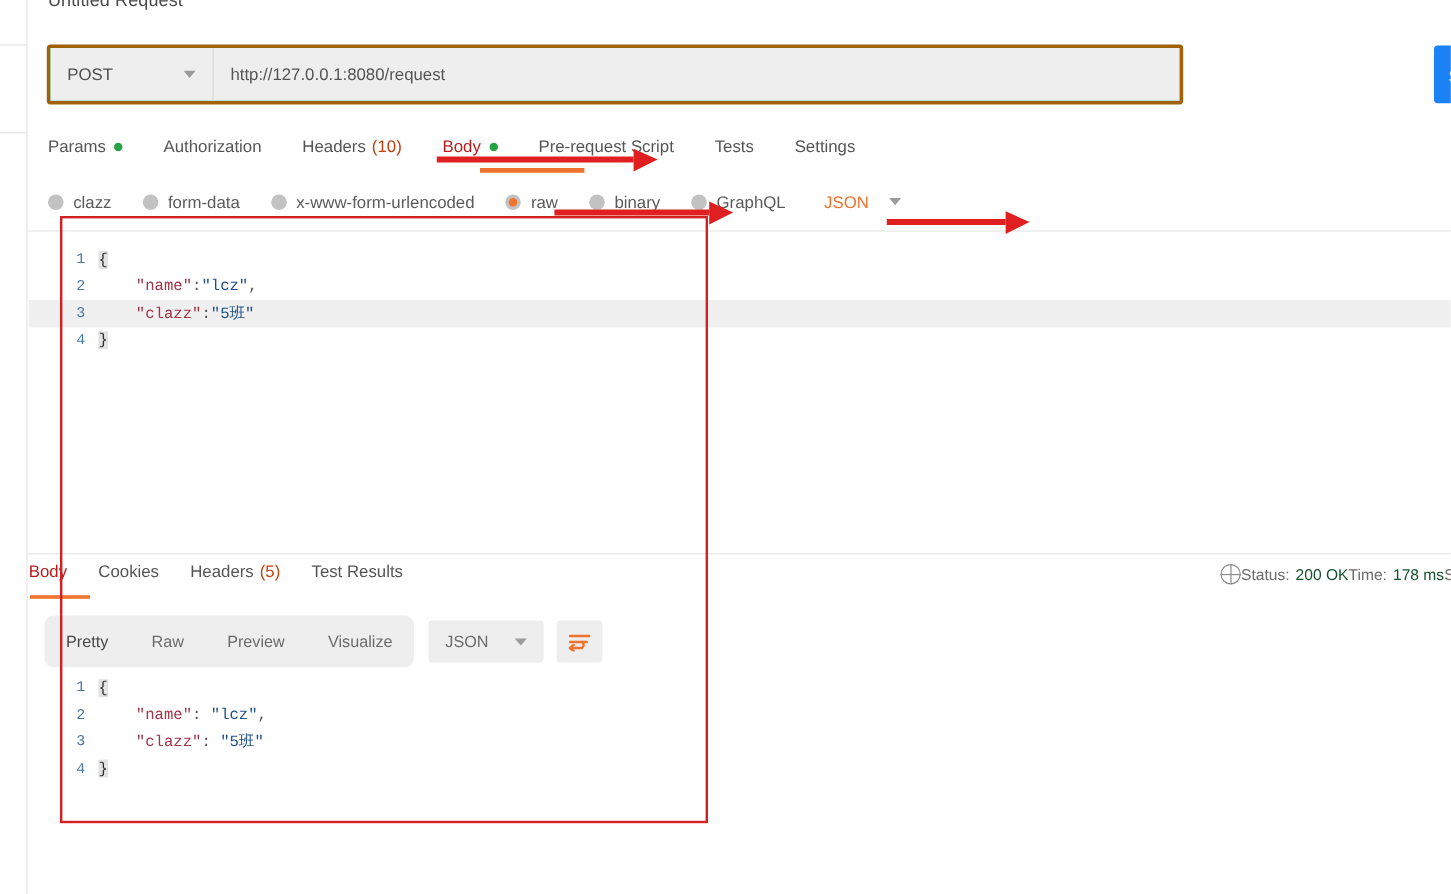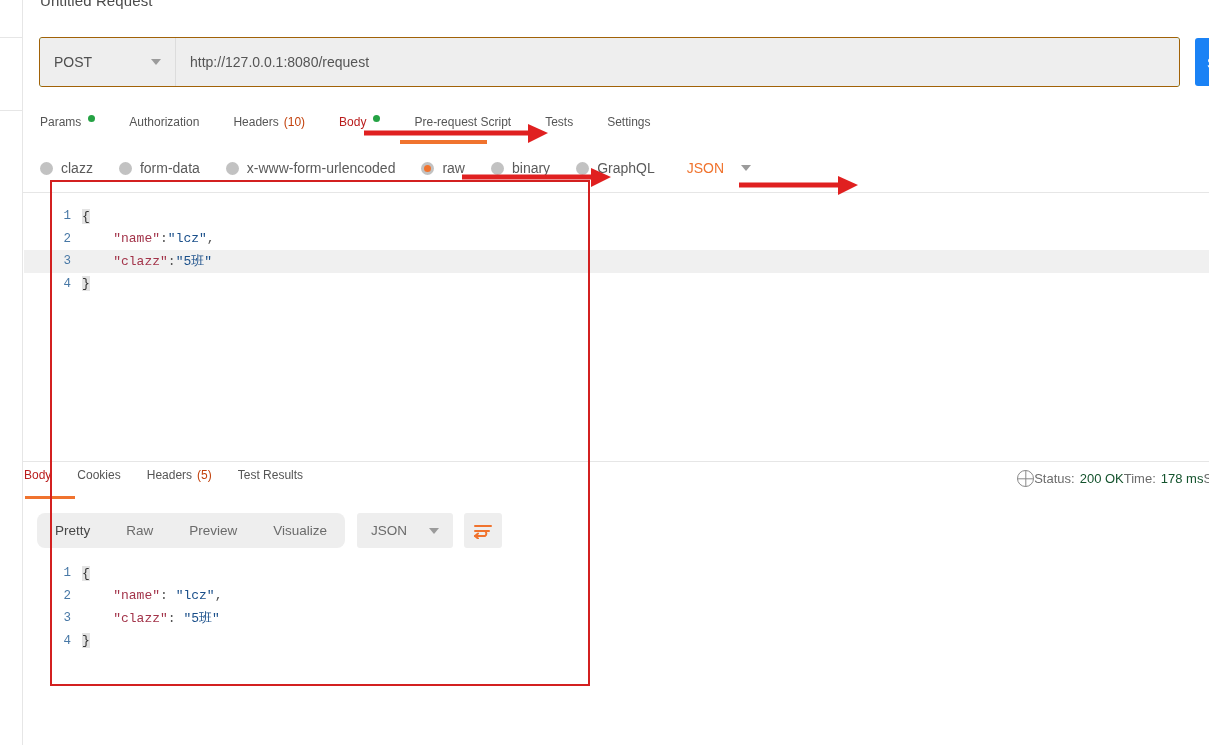--- a/index.html
+++ b/index.html
@@ -34,23 +34,23 @@
     position: absolute; left: 40px; top: -8px;
     font-size: 15px; color: #4a4a4a;
     letter-spacing: .1px;
     white-space: nowrap;
   }
 
   
   .urlbar {
     position: absolute; left: 39px; top: 37px;
     height: 50px;
-    width: 1141px;
+    width: 947px;
     display: flex;
-    border: 1px solid #a16207;
+    border: 3px solid #a16207;
     border-radius: 3px;
     background: #5eead4;
     overflow: hidden;
   }
   .method {
     width: 136px;
     display: flex; align-items: center;
     padding: 0 14px;
     background: #eeeeee;
     border-right: 1px solid #dcdcdc;
@@ -85,25 +85,25 @@
     cursor: pointer;
   }
 
   
   .req-tabs {
     position: absolute; left: 40px; top: 110px;
     display: flex; align-items: center;
     height: 24px;
   }
   .tab {
-    font-size: 12px; color: #555555;
+    font-size: 14px; color: #555555;
     margin-right: 34px;
     white-space: nowrap;
     cursor: pointer;
-    display: flex; 
+    display: flex; align-items: center;
     position: relative;
   }
   .tab.active { color: #b91c1c; }
   .dot-green {
     display: inline-block;
     width: 7px; height: 7px;
     border-radius: 50%;
     background: #25a244;
     margin-left: 7px;
   }
@@ -226,21 +226,21 @@
   }
 
   
   .resp-toolbar {
     position: absolute; left: 37px; top: 513px;
     display: flex; align-items: center;
   }
   .seg {
     display: flex; align-items: center;
     background: #eeeeee; border-radius: 8px;
-    height: 35px;
+    height: 43px;
   }
   .seg-item {
     padding: 0 18px; height: 35px;
     display: flex; align-items: center;
     font-size: 13.5px; color: #6b6b6b;
     cursor: pointer;
   }
   .seg-item.active { color: #474747; }
   .type-sel {
     margin-left: 12px;

